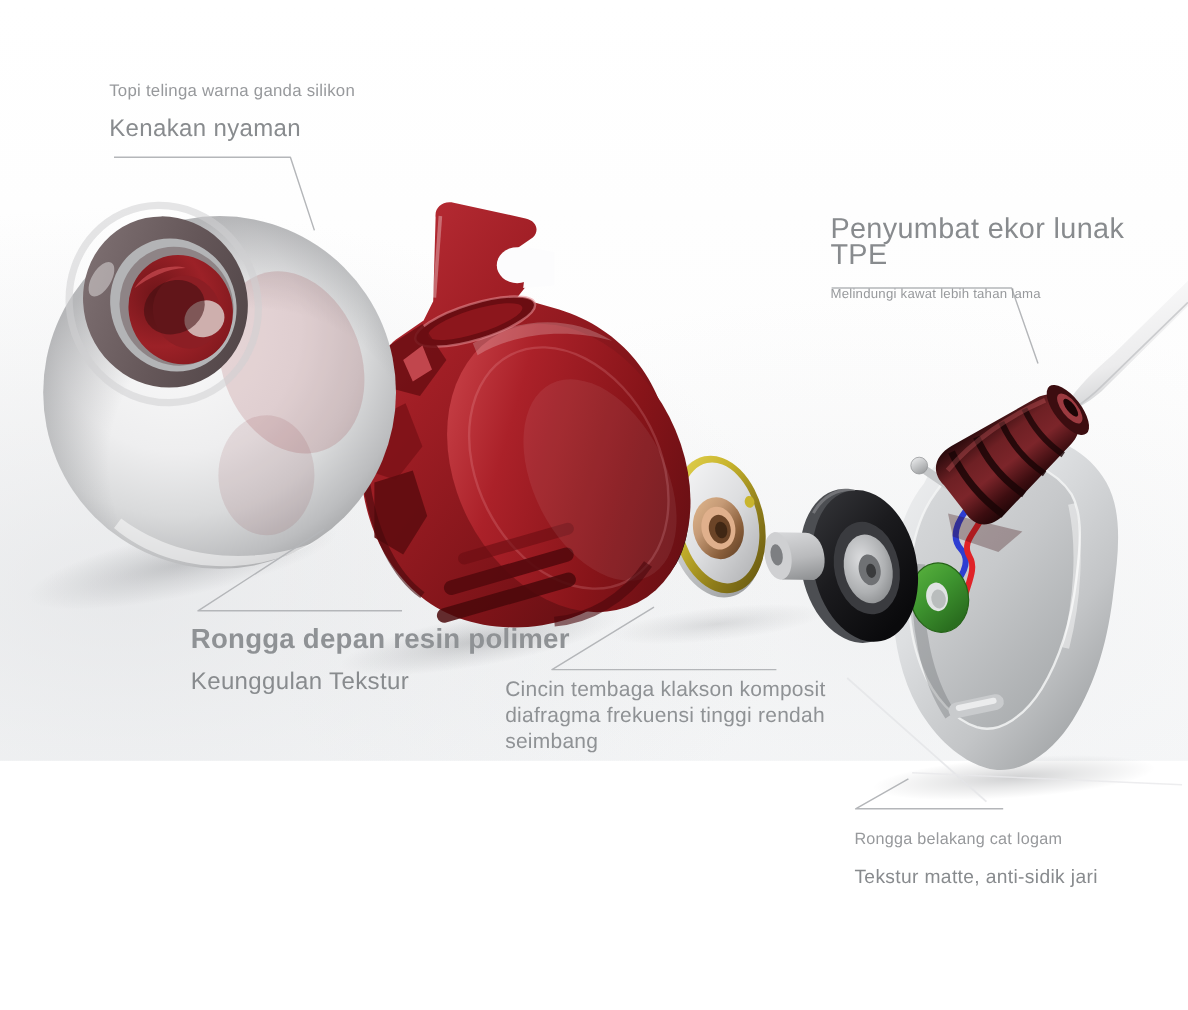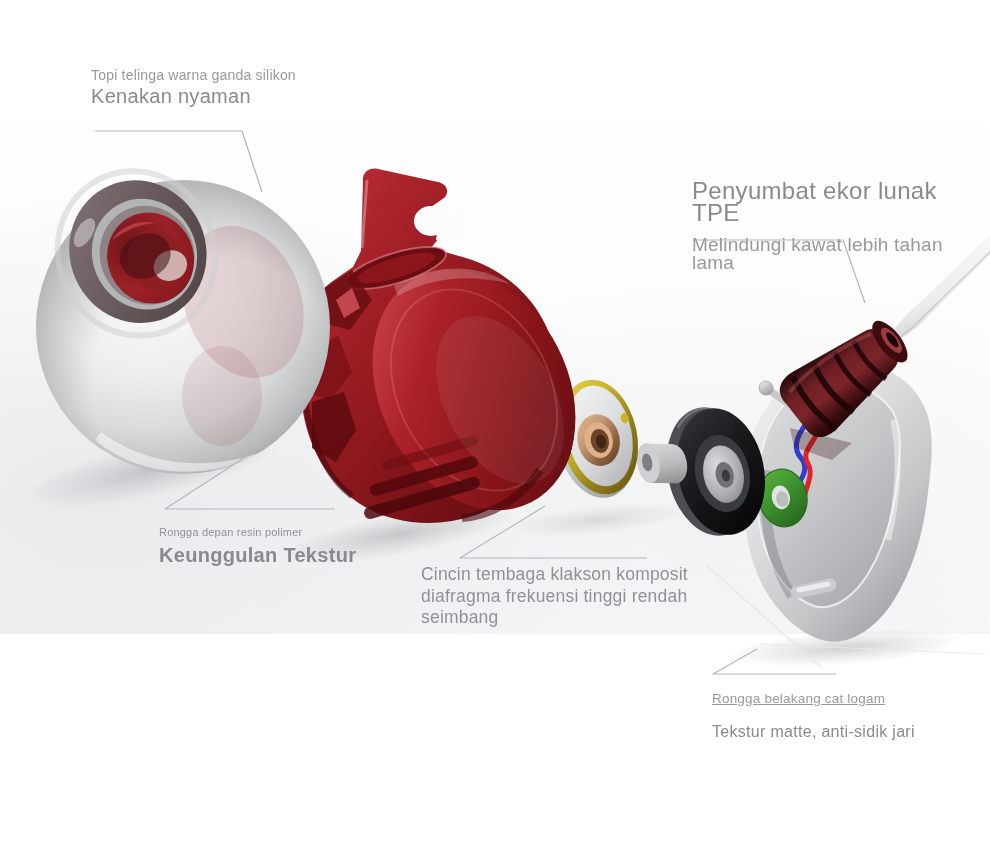--- a/index.html
+++ b/index.html
@@ -13,30 +13,30 @@
     background:
       radial-gradient(900px 520px at 10% 78%, rgba(214,216,219,0.50), rgba(214,216,219,0) 62%),
       radial-gradient(760px 420px at 72% 82%, rgba(224,226,228,0.32), rgba(224,226,228,0) 65%),
       linear-gradient(180deg,#ffffff 0%,#fdfdfd 55%,#f7f8f9 100%);
   }
   .stage svg{position:absolute;left:0;top:0;}
   .lbl{position:absolute;color:#8f9295;}
   .lbl .sub{display:block;font-size:14px;line-height:18px;color:#97999c;letter-spacing:.2px;}
   .lbl .big{display:block;font-size:20px;line-height:24px;color:#888b8e;letter-spacing:.3px;}
   #lbl-tip{left:91px;top:66px;}
-  #lbl-tip .big{}
+  #lbl-tip .big{margin-top:11px;}
   #lbl-relief{left:692px;top:180px;}
   #lbl-relief .big{font-size:24px;line-height:22px;}
-  #lbl-relief .sub{margin-top:12px;font-size:19px;}
+  #lbl-relief .sub{margin-top:12px;font-size:11px;}
   #lbl-front{left:159px;top:522px;}
-  #lbl-front .sub{font-size:11px;line-height:21px;color:#8f9295;}
-  #lbl-front .big{font-weight:bold;}
+  #lbl-front .sub{font-size:23px;line-height:21px;color:#8f9295;font-weight:bold;}
+  #lbl-front .big{margin-top:13px;}
   #lbl-driver{left:421px;top:564px;width:302px;font-size:17.5px;line-height:21.5px;color:#8f9295;letter-spacing:.2px;}
   #lbl-back{left:712px;top:690px;}
-  #lbl-back .sub{font-size:13.5px;text-decoration:underline;}
+  #lbl-back .sub{font-size:13.5px;}
   #lbl-back .big{margin-top:13px;font-size:16px;line-height:21px;}
 </style>
 </head>
 <body>
 
 <div class="stage">
 
 <svg width="990" height="842" viewBox="0 0 990 842">
   <defs>
     <radialGradient id="shadow" cx="50%" cy="50%" r="50%">

